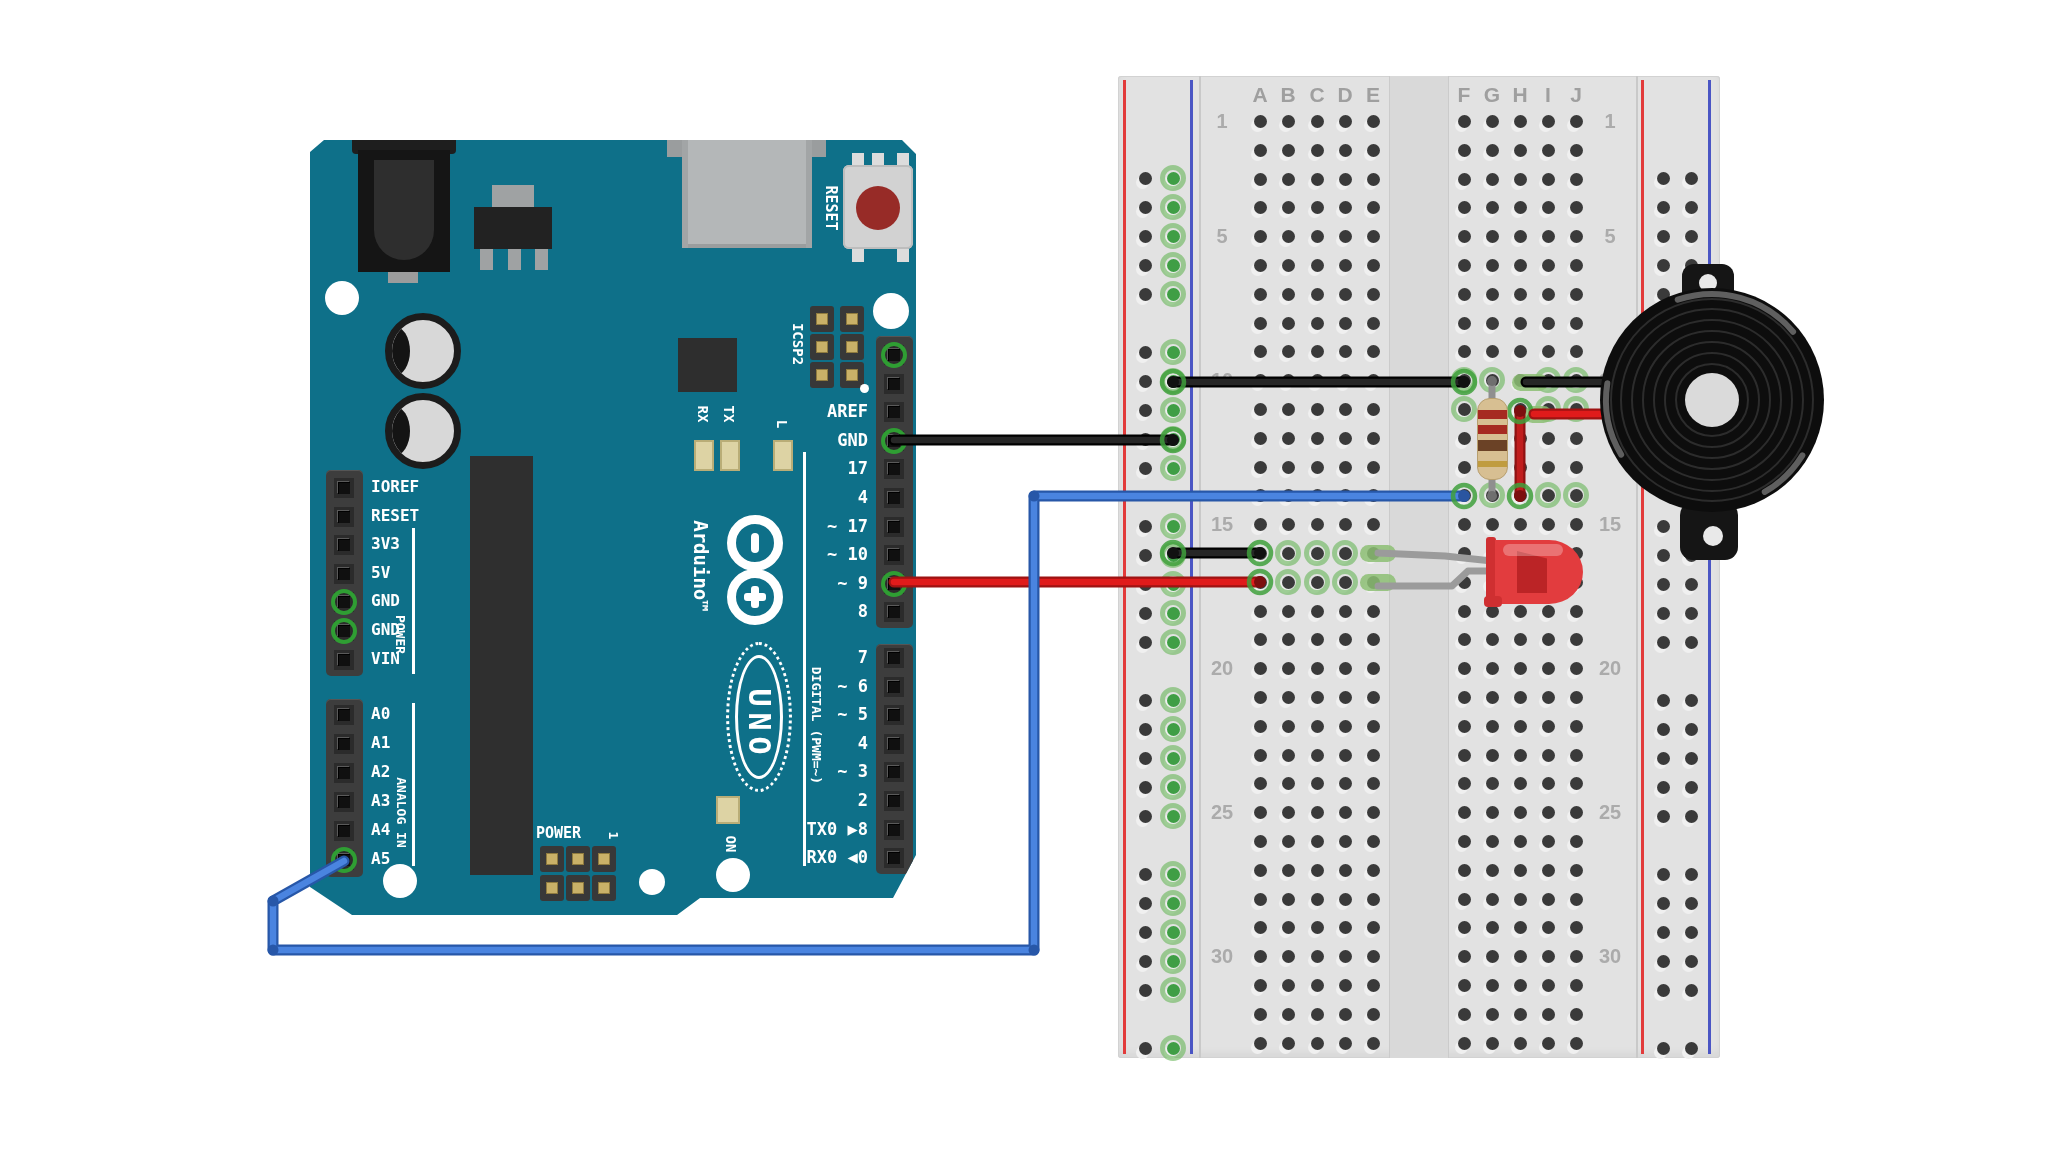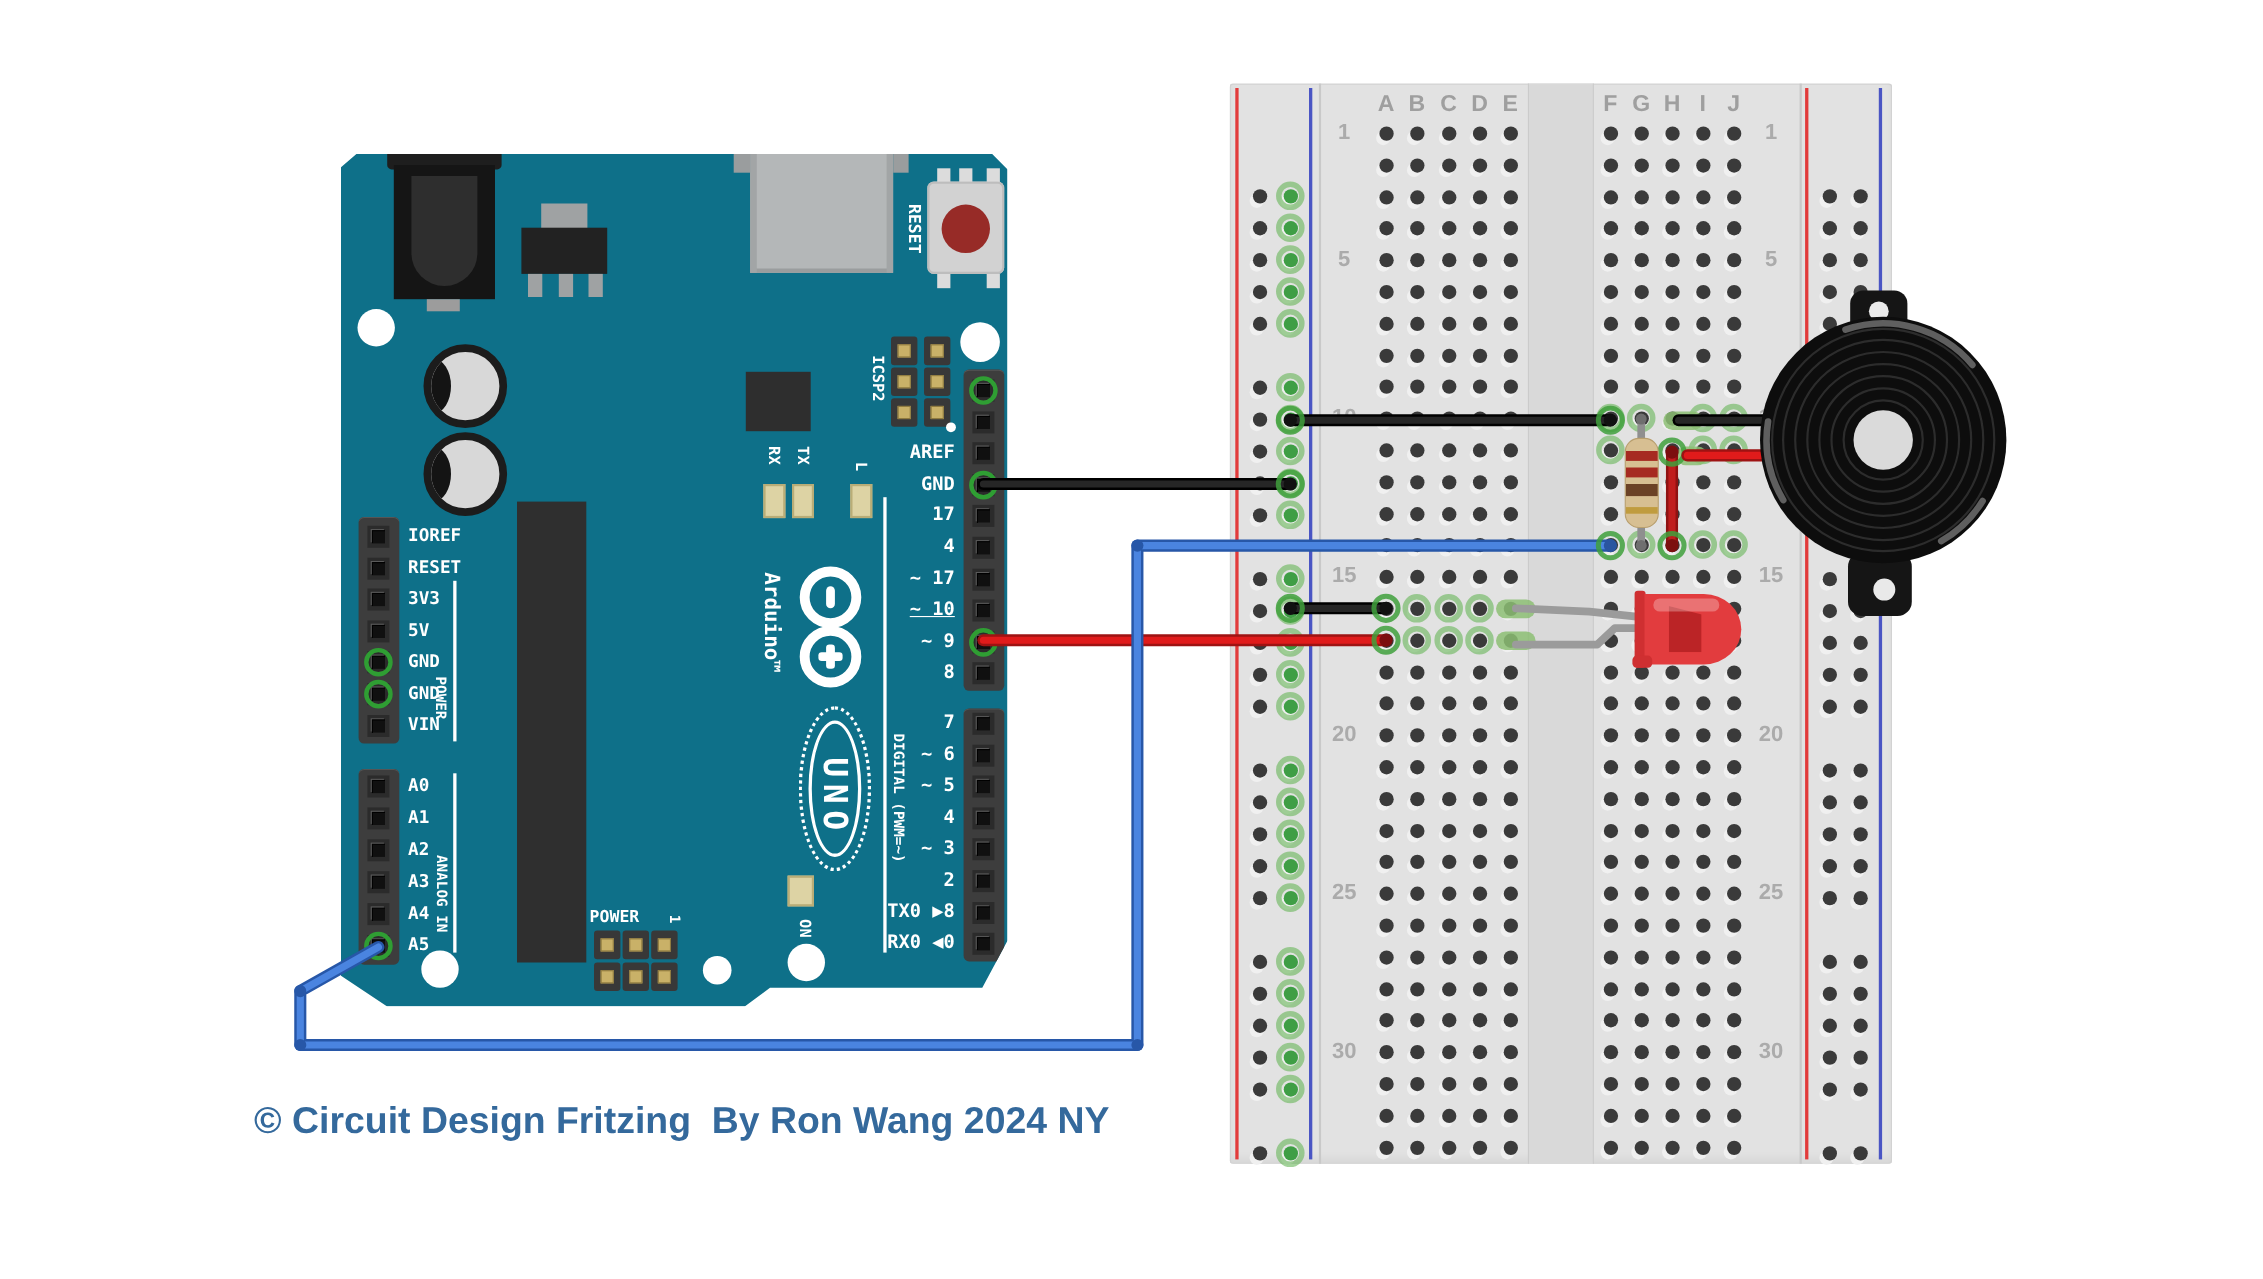--- a/index.html
+++ b/index.html
@@ -653,21 +653,21 @@
         <div class="pinhole"></div>
       </div>
       <div class="pinlabel" style="left: 438px; top: 347px;">4</div>
       <div class="pin" style="left: 574px; top: 376.6px;">
         <div class="pinhole"></div>
       </div>
       <div class="pinlabel" style="left: 438px; top: 375.6px;">~ 17</div>
       <div class="pin" style="left: 574px; top: 405.2px;">
         <div class="pinhole"></div>
       </div>
-      <div class="pinlabel" style="left: 438px; top: 404.2px; text-decoration: underline;">~ 10</div>
+      <div class="pinlabel" style="left: 438px; top: 404.2px;">~ 10</div>
       <div class="pin" style="left: 574px; top: 433.8px;">
         <div class="pinhole"></div>
       </div>
       <div class="pin-ring" style="left: 571px; top: 430.8px;"></div>
       <div class="pinlabel" style="left: 438px; top: 432.8px;">~ 9</div>
       <div class="pin" style="left: 574px; top: 462.4px;">
         <div class="pinhole"></div>
       </div>
       <div class="pinlabel" style="left: 438px; top: 461.4px;">8</div>
       <div class="hdr" style="left: 566px; top: 504px; width: 37px; height: 230px;"></div>
@@ -781,21 +781,20 @@
       <div class="goldpin" style="left: 282px; top: 735px;">
         <div class="goldpad"></div>
       </div>
       <div class="mhole" style="left: 15px; top: 141px; width: 34px; height: 34px;"></div>
       <div class="mhole" style="left: 563px; top: 153px; width: 36px; height: 36px;"></div>
       <div class="mhole" style="left: 73px; top: 724px; width: 34px; height: 34px;"></div>
       <div class="mhole" style="left: 329px; top: 729px; width: 26px; height: 26px;"></div>
       <div class="mhole" style="left: 406px; top: 718px; width: 34px; height: 34px;"></div>
     </div>
   <div id="overlay"></div>
-  <div id="caption" style="color: rgb(52, 105, 156);">© Circuit Design Fritzing  By Ron Wang 2024 NY</div>
 <div class="legcap" style="left: 1512px; top: 374px; width: 36px; height: 17px;"></div>
     <div class="legcap" style="left: 1524px; top: 406px; width: 28px; height: 17px;"></div>
     <div class="legcap" style="left: 1360px; top: 545px; width: 36px; height: 17px;"></div>
     <div class="legcap" style="left: 1360px; top: 574px; width: 36px; height: 17px;"></div>
     <svg width="2057" height="1163">
       <polyline points="1492,380 1492,497" fill="none" stroke="#8f8f8f" stroke-width="7" stroke-linecap="round" stroke-linejoin="round"></polyline>
       <polyline points="1378,553 1445,556 1492,561" fill="none" stroke="#9b9b9b" stroke-width="7" stroke-linecap="round" stroke-linejoin="round"></polyline>
       <polyline points="1378,586 1452,586 1468,571 1494,571" fill="none" stroke="#9b9b9b" stroke-width="7" stroke-linecap="round" stroke-linejoin="round"></polyline>
       <circle cx="1492" cy="381" r="5" fill="#6f6f6f"></circle>
       <circle cx="1492" cy="496" r="5" fill="#6f6f6f"></circle>

